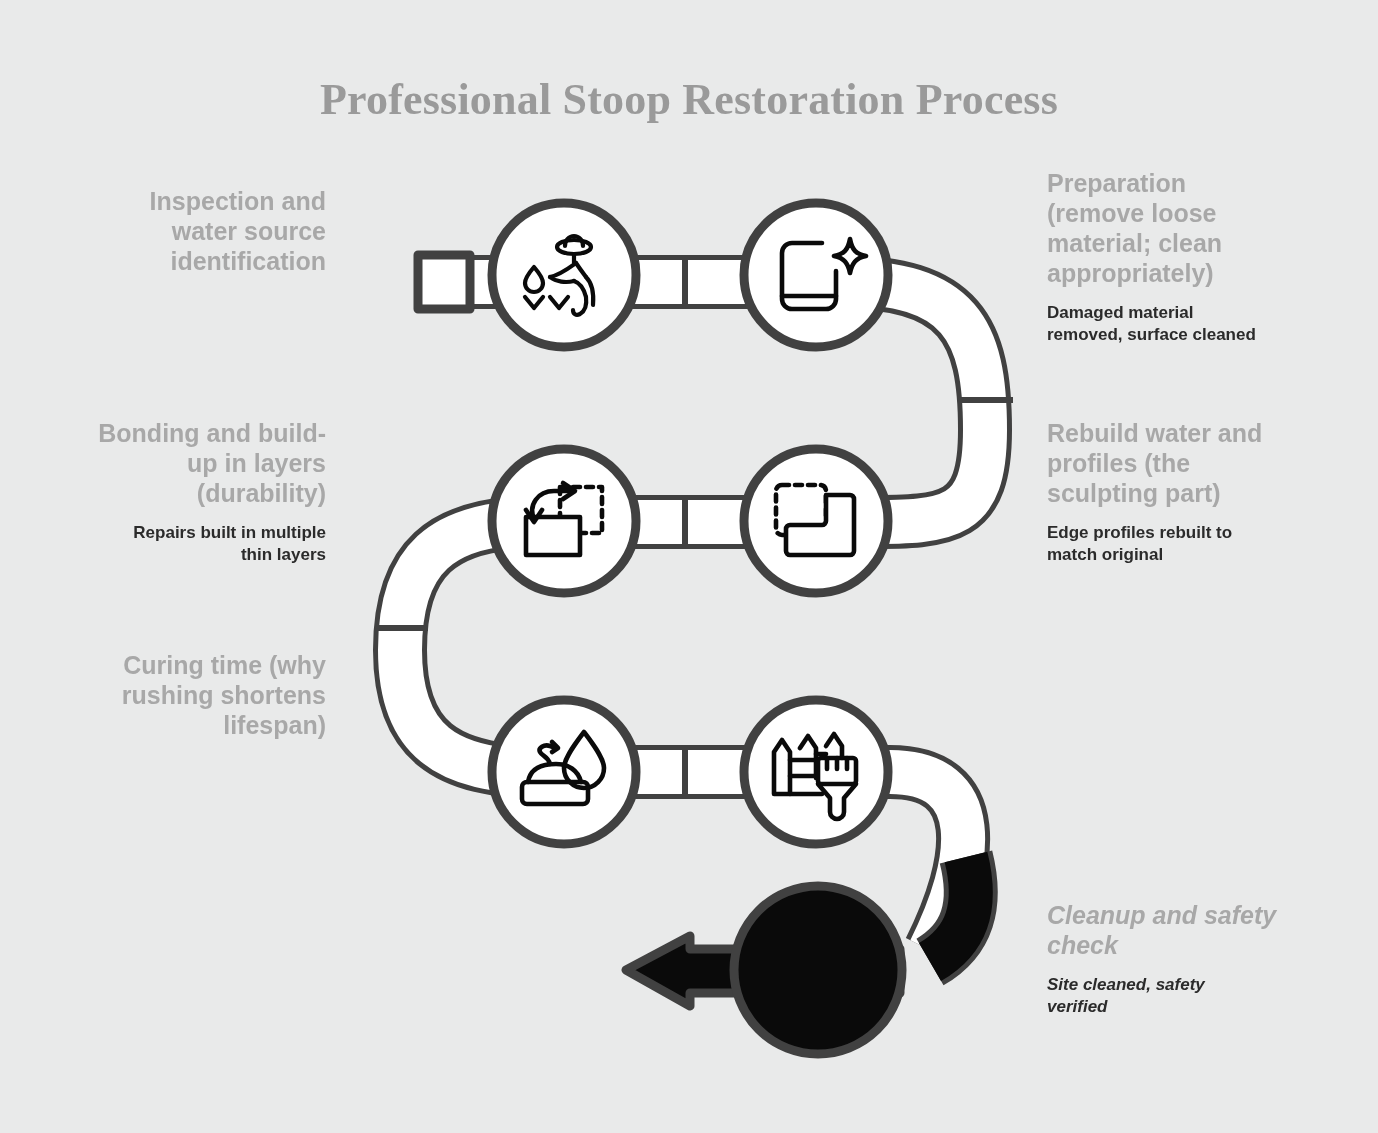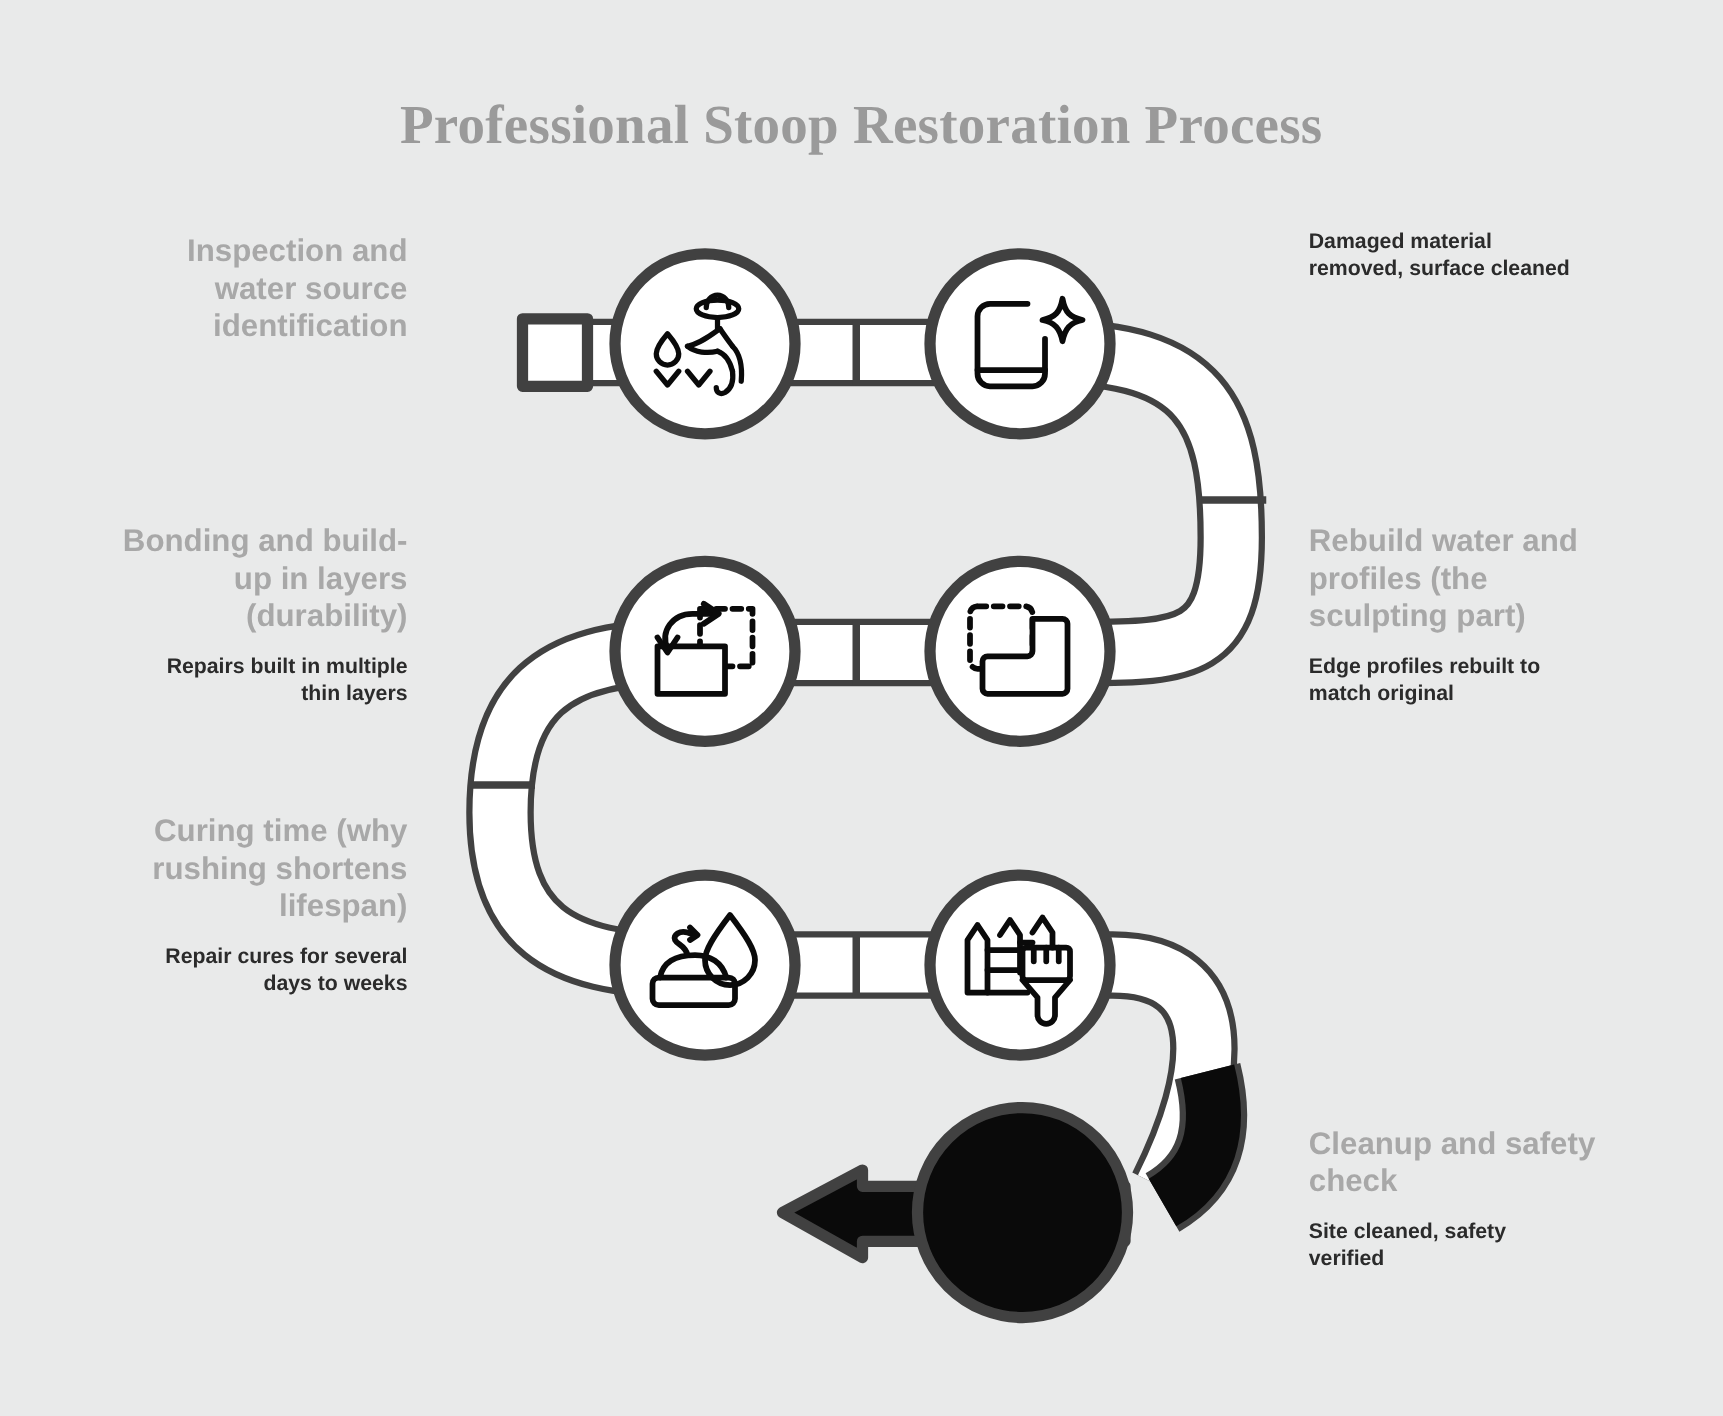--- a/index.html
+++ b/index.html
@@ -66,21 +66,21 @@
     white-space: pre-line;
   }
   
   .lb-l1 { left: 30px;  top: 186px; width: 296px; }
   .lb-l2 { left: 30px;  top: 418px; width: 296px; }
   .lb-l3 { left: 30px;  top: 650px; width: 296px; }
   
   .rb-r1 { left: 1047px; top: 168px; width: 300px; }
   .rb-r2 { left: 1047px; top: 418px; width: 300px; }
   .rb-r3 { left: 1047px; top: 670px; width: 300px; }
-  .rb-r4 { left: 1047px; top: 900px; width: 310px; }
+  .rb-r4 { left: 1047px; top: 900px; width: 310px; font-style: italic; }
 
   .icon-svg { overflow: visible; }
 </style>
 </head>
 <body>
 
 <div id="page-title">Professional Stoop Restoration Process</div>
 
 <div class="diagram-area">
 
@@ -215,25 +215,27 @@
 up in layers
 (durability)</p>
     <p class="label-desc">Repairs built in multiple
 thin layers</p>
   </div>
 
   <div class="label-block left lb-l3">
     <p class="label-title">Curing time (why
 rushing shortens
 lifespan)</p>
-    <p class="label-desc">Repair cures for several
-days to weeks</p>
   </div>
 
   <div class="label-block right rb-r1">
+    <p class="label-title">Preparation
+(remove loose
+material; clean
+appropriately)</p>
     <p class="label-desc">Damaged material
 removed, surface cleaned</p>
   </div>
 
   <div class="label-block right rb-r2">
     <p class="label-title">Rebuild water and
 profiles (the
 sculpting part)</p>
     <p class="label-desc">Edge profiles rebuilt to
 match original</p>

